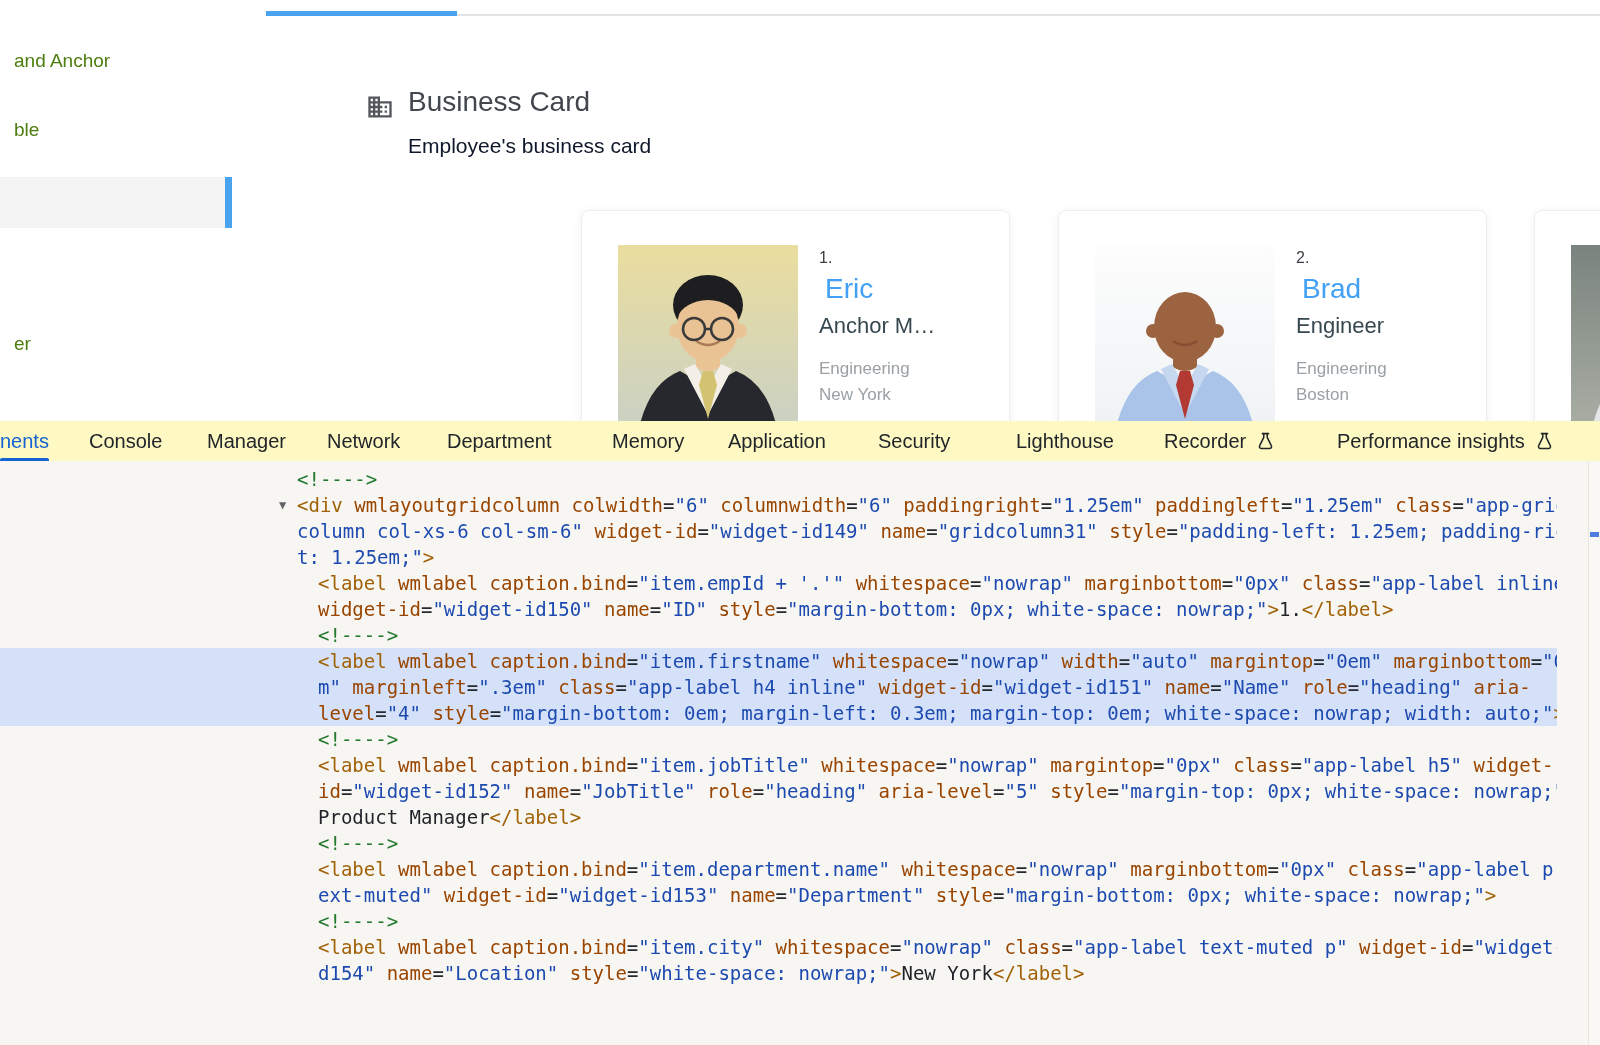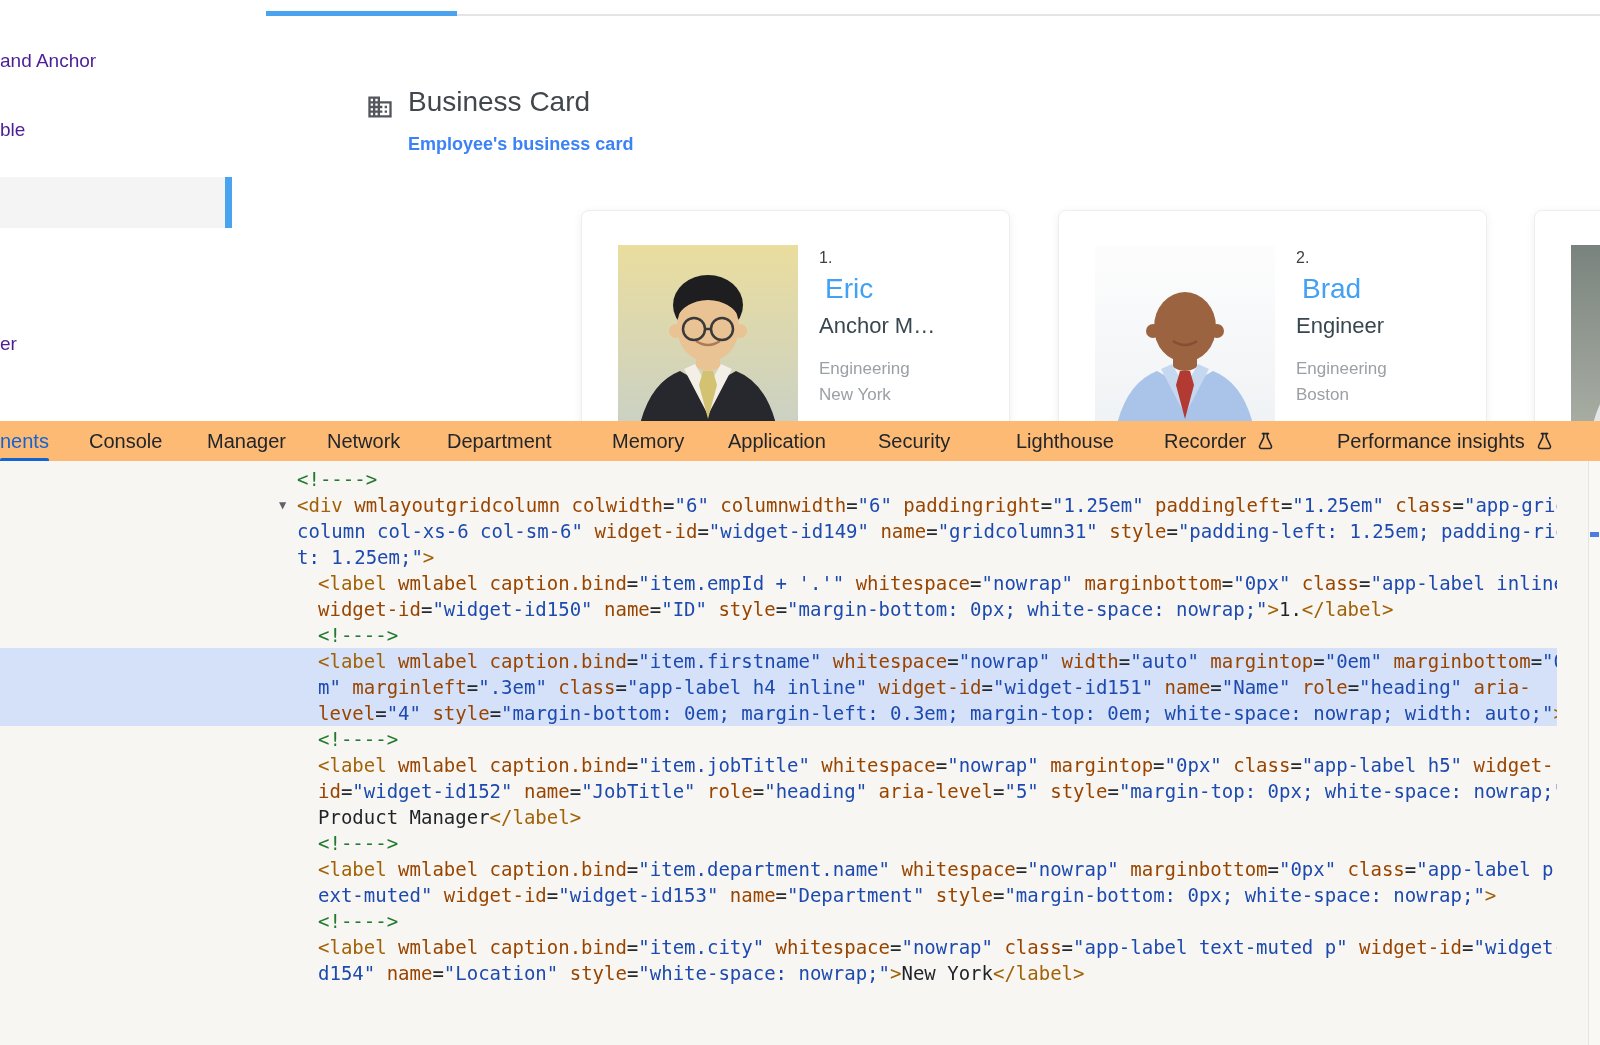--- a/index.html
+++ b/index.html
@@ -3,54 +3,54 @@
 <meta charset="utf-8">
 <style>
   html,body{margin:0;padding:0;background:#fff;}
   #screen{position:relative;width:1600px;height:1045px;overflow:hidden;background:#fff;
           font-family:"Liberation Sans",sans-serif;}
 
   
   #app-top{position:absolute;left:0;top:0;width:1600px;height:421px;overflow:hidden;background:#fff;}
 
   #sidebar{position:absolute;left:0;top:0;width:232px;height:421px;background:#fff;}
-  .side-item{position:absolute;left:0;color:#4c1d95;font-size:19px;white-space:nowrap;}
+  .side-item{position:absolute;left:0;color:#4d7c0f;font-size:19px;white-space:nowrap;padding-left:14px;}
   #sidebar-items .side-item:nth-child(1){top:50px;}
   #sidebar-items .side-item:nth-child(2){top:119px;}
   #sidebar-items .side-item:nth-child(3){top:333px;}
   #side-active-row{position:absolute;left:0;top:177px;width:225px;height:51px;background:#f4f4f4;}
   #side-active-bar{position:absolute;left:225px;top:177px;width:7px;height:51px;background:#4aa3ee;}
 
   #edge-shadow{position:absolute;left:232px;top:0;width:40px;height:421px;
                background:linear-gradient(to right,rgba(80,80,90,0.13),rgba(80,80,90,0));}
 
   #content{position:absolute;left:232px;top:0;width:1368px;height:421px;background:#fff;}
   #tabline-gray{position:absolute;left:34px;top:14px;right:0;height:2px;background:#e4e4e6;}
   #tab-indicator{position:absolute;left:34px;top:11px;width:191px;height:5px;background:#4aa3ee;}
 
   #page-header{position:absolute;left:134px;top:86px;}
   #header-icon{position:absolute;left:0;top:7px;width:28px;height:28px;}
   #page-title{position:absolute;left:42px;top:0;font-size:28px;color:#42474d;white-space:nowrap;}
-  #page-subtitle{position:absolute;left:42px;top:48px;font-size:18px;color:#3b82f6;white-space:nowrap;font-weight:bold;}
+  #page-subtitle{position:absolute;left:42px;top:48px;font-size:21px;color:#0f172a;white-space:nowrap;}
 
   .card{position:absolute;top:210px;width:427px;height:260px;background:#fff;border:1px solid #eceef1;
         border-radius:8px;box-shadow:0 2px 8px rgba(60,64,67,0.08);}
   #cards .card:nth-child(1){left:349px;}
   #cards .card:nth-child(2){left:826px;}
   #cards .card:nth-child(3){left:1302px;}
   .photo{position:absolute;left:36px;top:34px;width:180px;height:200px;overflow:hidden;}
   .card-num{position:absolute;left:237px;top:38px;font-size:16px;color:#3d4145;}
   .card-name{position:absolute;left:243px;top:62px;font-size:28px;color:#42a1f4;white-space:nowrap;}
   .card-job{position:absolute;left:237px;top:102px;font-size:22px;color:#37474f;white-space:nowrap;}
   .card-dept{position:absolute;left:237px;top:148px;font-size:17px;color:#9aa0a4;white-space:nowrap;}
   .card-city{position:absolute;left:237px;top:174px;font-size:17px;color:#9aa0a4;white-space:nowrap;}
 
   
   #devtools{position:absolute;left:0;top:421px;width:1600px;height:624px;}
-  #dt-tabbar{position:absolute;left:0;top:0;width:1600px;height:40px;background:#fdba74;}
+  #dt-tabbar{position:absolute;left:0;top:0;width:1600px;height:40px;background:#fef9c3;}
   .dt-tab{position:absolute;top:0;height:40px;line-height:40px;font-size:20px;color:#22262b;white-space:nowrap;}
   .dt-tab.active{color:#1563d2;}
   .dt-tab .underline{position:absolute;left:0;bottom:0;width:100%;height:3px;background:#1563d2;border-radius:2px 2px 0 0;}
   #dt-tabbar .dt-tab:nth-child(1){left:0;}
   #dt-tabbar .dt-tab:nth-child(2){left:89px;}
   #dt-tabbar .dt-tab:nth-child(3){left:207px;}
   #dt-tabbar .dt-tab:nth-child(4){left:327px;}
   #dt-tabbar .dt-tab:nth-child(5){left:447px;}
   #dt-tabbar .dt-tab:nth-child(6){left:612px;}
   #dt-tabbar .dt-tab:nth-child(7){left:728px;}

